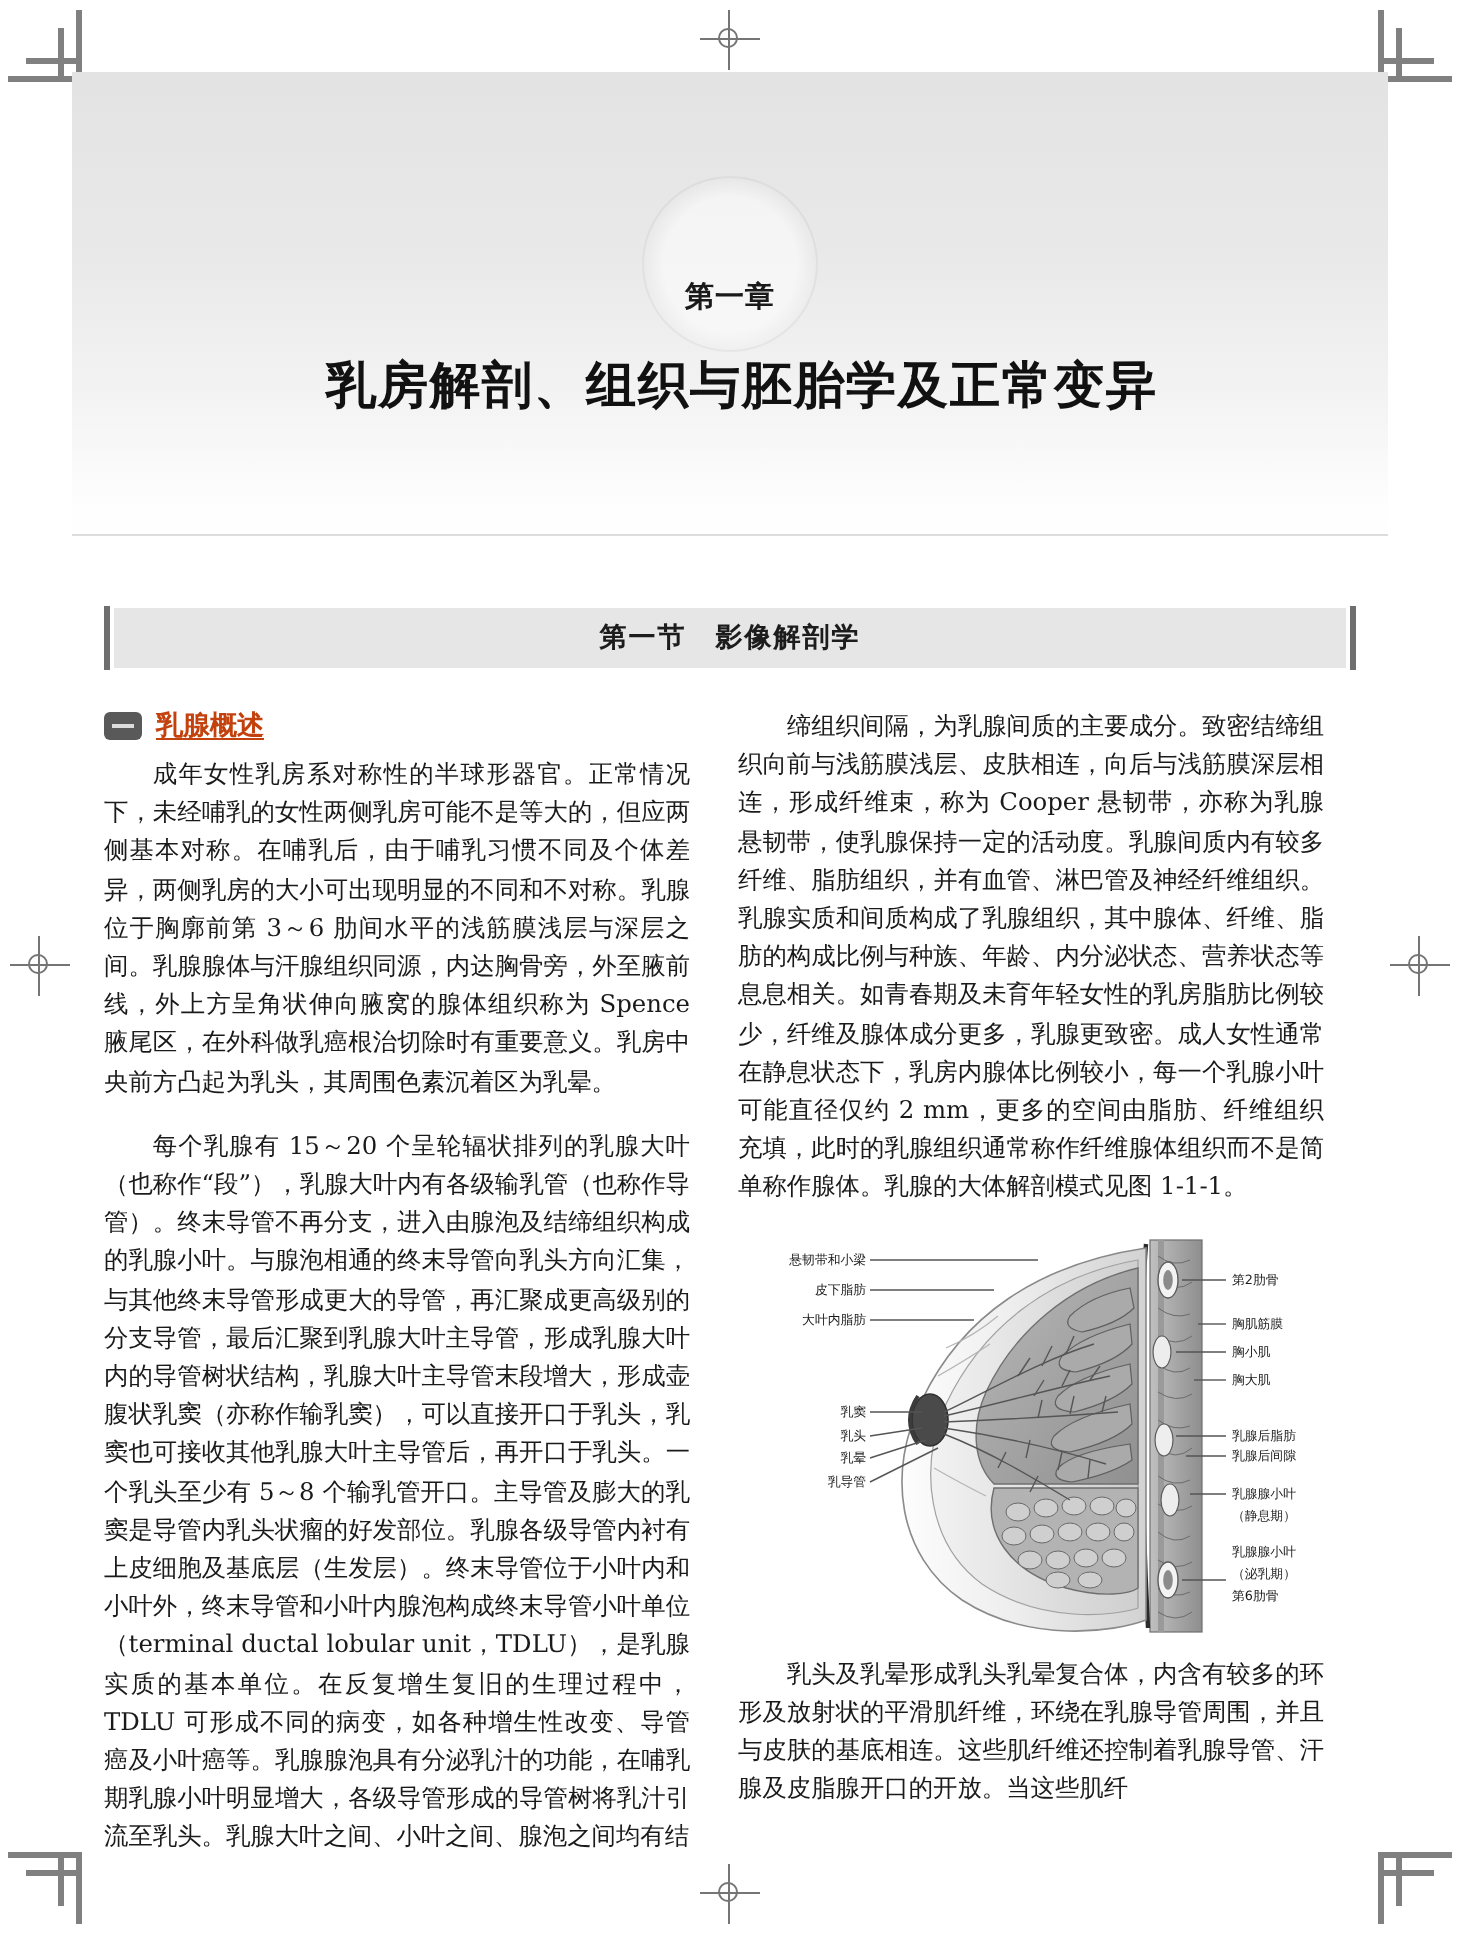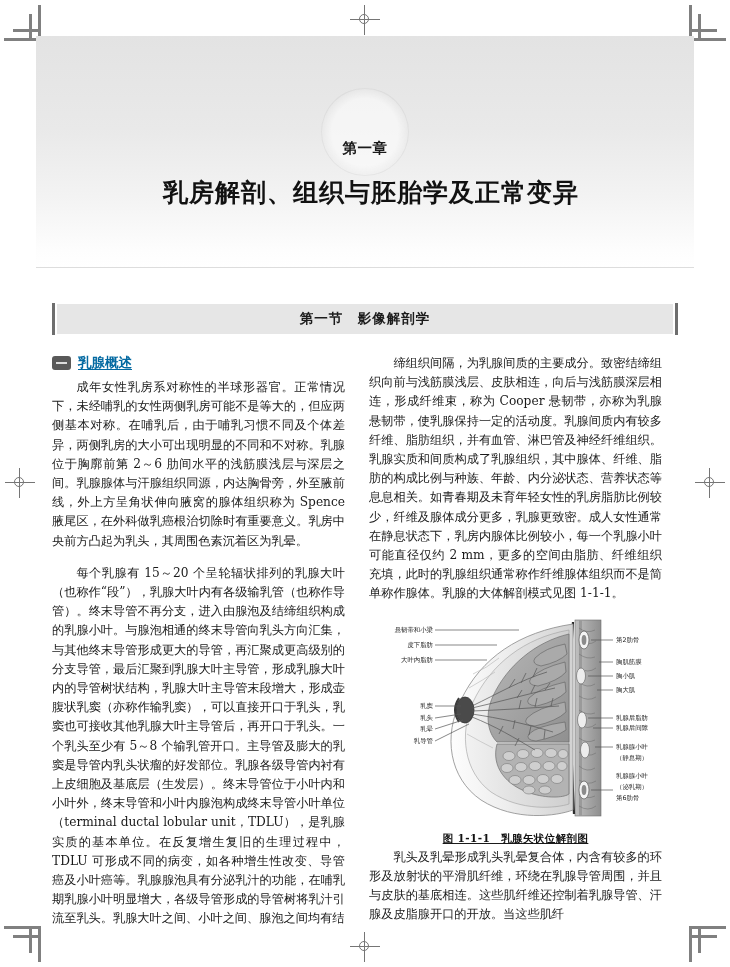--- a/index.html
+++ b/index.html
@@ -171,21 +171,21 @@
     left: 4px;
     top: 6px;
     width: 11px;
     height: 2px;
     background: #dcdcdc;
   }
   .subhead-text {
     font-family: "DejaVu Serif", "Liberation Serif", serif;
     font-weight: bold;
     font-size: 13.5px;
-    color: #0369a1;
+    color: #c2410c;
     text-decoration: underline;
     text-underline-offset: 2px;
   }
 
   
   p.body {
     margin: 0;
     font-family: "DejaVu Serif", "Liberation Serif", serif;
     font-size: 12.2px;
     line-height: 19.2px;
@@ -193,21 +193,20 @@
     text-justify: inter-character;
     text-indent: 2em;
     color: #1a1a1a;
   }
   p.body + p.body { margin-top: 13px; }
 
   
   .figure {
     margin-top: 10px;
     width: 293px;
-    text-decoration: underline;
   }
   .figure svg { display: block; }
   .figcaption {
     margin-top: 6px;
     text-align: center;
     font-family: "DejaVu Serif", "Liberation Serif", serif;
     font-weight: bold;
     font-size: 10.5px;
     letter-spacing: 0.4px;
     color: #111;
@@ -288,21 +287,21 @@
     <div class="section-tick right"></div>
   </div>
 
   <div class="columns">
 
     <div class="col">
       <div class="subhead">
         <span class="subhead-icon"></span>
         <span class="subhead-text">乳腺概述</span>
       </div>
-      <p class="body">成年女性乳房系对称性的半球形器官。正常情况下，未经哺乳的女性两侧乳房可能不是等大的，但应两侧基本对称。在哺乳后，由于哺乳习惯不同及个体差异，两侧乳房的大小可出现明显的不同和不对称。乳腺位于胸廓前第 2～6 肋间水平的浅筋膜浅层与深层之间。乳腺腺体与汗腺组织同源，内达胸骨旁，外至腋前线，外上方呈角状伸向腋窝的腺体组织称为 Spence 腋尾区，在外科做乳癌根治切除时有重要意义。乳房中央前方凸起为乳头，其周围色素沉着区为乳晕。</p>
+      <p class="body">成年女性乳房系对称性的半球形器官。正常情况下，未经哺乳的女性两侧乳房可能不是等大的，但应两侧基本对称。在哺乳后，由于哺乳习惯不同及个体差异，两侧乳房的大小可出现明显的不同和不对称。乳腺位于胸廓前第 3～6 肋间水平的浅筋膜浅层与深层之间。乳腺腺体与汗腺组织同源，内达胸骨旁，外至腋前线，外上方呈角状伸向腋窝的腺体组织称为 Spence 腋尾区，在外科做乳癌根治切除时有重要意义。乳房中央前方凸起为乳头，其周围色素沉着区为乳晕。</p>
       <p class="body">每个乳腺有 15～20 个呈轮辐状排列的乳腺大叶（也称作“段”），乳腺大叶内有各级输乳管（也称作导管）。终末导管不再分支，进入由腺泡及结缔组织构成的乳腺小叶。与腺泡相通的终末导管向乳头方向汇集，与其他终末导管形成更大的导管，再汇聚成更高级别的分支导管，最后汇聚到乳腺大叶主导管，形成乳腺大叶内的导管树状结构，乳腺大叶主导管末段增大，形成壶腹状乳窦（亦称作输乳窦），可以直接开口于乳头，乳窦也可接收其他乳腺大叶主导管后，再开口于乳头。一个乳头至少有 5～8 个输乳管开口。主导管及膨大的乳窦是导管内乳头状瘤的好发部位。乳腺各级导管内衬有上皮细胞及基底层（生发层）。终末导管位于小叶内和小叶外，终末导管和小叶内腺泡构成终末导管小叶单位（terminal ductal lobular unit，TDLU），是乳腺实质的基本单位。在反复增生复旧的生理过程中，TDLU 可形成不同的病变，如各种增生性改变、导管癌及小叶癌等。乳腺腺泡具有分泌乳汁的功能，在哺乳期乳腺小叶明显增大，各级导管形成的导管树将乳汁引流至乳头。乳腺大叶之间、小叶之间、腺泡之间均有结</p>
     </div>
 
     <div class="col">
       <p class="body">缔组织间隔，为乳腺间质的主要成分。致密结缔组织向前与浅筋膜浅层、皮肤相连，向后与浅筋膜深层相连，形成纤维束，称为 Cooper 悬韧带，亦称为乳腺悬韧带，使乳腺保持一定的活动度。乳腺间质内有较多纤维、脂肪组织，并有血管、淋巴管及神经纤维组织。乳腺实质和间质构成了乳腺组织，其中腺体、纤维、脂肪的构成比例与种族、年龄、内分泌状态、营养状态等息息相关。如青春期及未育年轻女性的乳房脂肪比例较少，纤维及腺体成分更多，乳腺更致密。成人女性通常在静息状态下，乳房内腺体比例较小，每一个乳腺小叶可能直径仅约 2 mm，更多的空间由脂肪、纤维组织充填，此时的乳腺组织通常称作纤维腺体组织而不是简单称作腺体。乳腺的大体解剖模式见图 1-1-1。</p>
 
       <div class="figure">
         <svg width="293" height="212" viewBox="0 0 293 212">
           <defs>
             <linearGradient id="skinG" x1="0" y1="0" x2="1" y2="0">
@@ -452,19 +451,18 @@
           <text class="fig-label" x="247" y="78">胸大肌</text>
           <text class="fig-label" x="247" y="106">乳腺后脂肪</text>
           <text class="fig-label" x="247" y="116">乳腺后间隙</text>
           <text class="fig-label" x="247" y="135">乳腺腺小叶</text>
           <text class="fig-label" x="247" y="146">（静息期）</text>
           <text class="fig-label" x="247" y="164">乳腺腺小叶</text>
           <text class="fig-label" x="247" y="175">（泌乳期）</text>
           <text class="fig-label" x="247" y="186">第6肋骨</text>
         </svg>
 
-        <div class="figcaption">图 1-1-1　乳腺矢状位解剖图</div>
       </div>
 
       <p class="body" style="margin-top:2px;">乳头及乳晕形成乳头乳晕复合体，内含有较多的环形及放射状的平滑肌纤维，环绕在乳腺导管周围，并且与皮肤的基底相连。这些肌纤维还控制着乳腺导管、汗腺及皮脂腺开口的开放。当这些肌纤</p>
     </div>
   </div>
 </div>
 
 </body></html>

